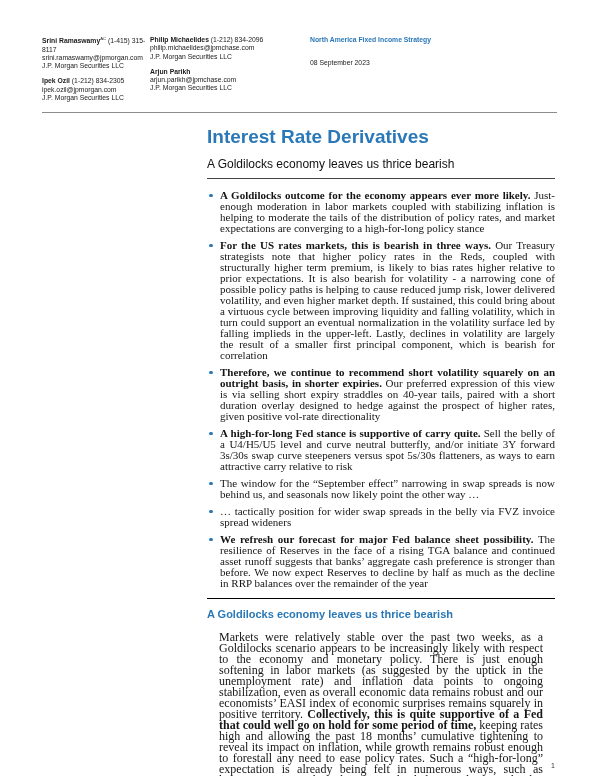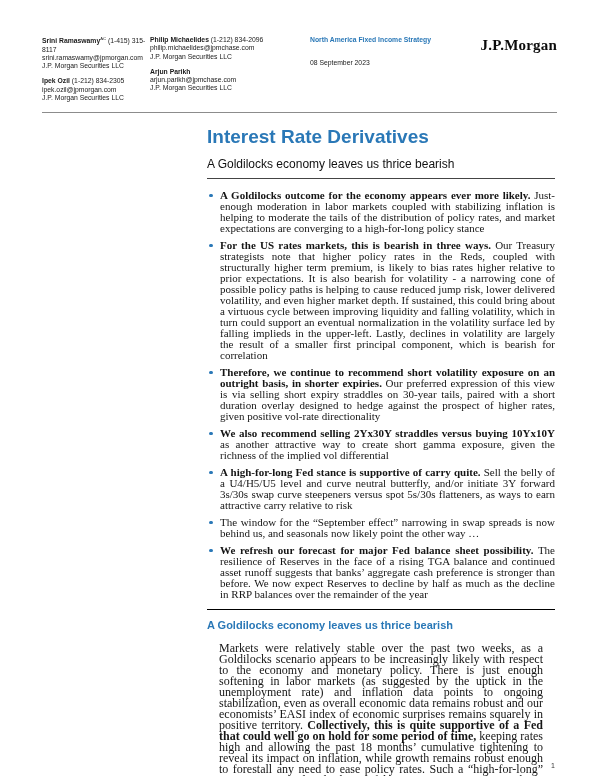--- a/index.html
+++ b/index.html
@@ -83,39 +83,36 @@
         <span class="email">arjun.parikh@jpmchase.com</span>
         <div>J.P. Morgan Securities LLC</div>
       </div>
     </div>
 
     <div class="col-pub">
       <div class="pub-name">North America Fixed Income Strategy</div>
       <div class="pub-date">08 September 2023</div>
     </div>
 
-    <div class="col-logo">
-      <span class="logo">J.P.Morgan</span>
-    </div>
   </header>
 
   <hr class="header-rule">
 
   <main class="content">
     <h1>Interest Rate Derivatives</h1>
     <h2>A Goldilocks economy leaves us thrice bearish</h2>
     <div class="subtitle-rule"></div>
 
     <ul class="bullets">
       <li><span class="b">A Goldilocks outcome for the economy appears ever more likely.</span><span> Just-enough moderation in labor markets coupled with stabilizing inflation is helping to moderate the tails of the distribution of policy rates, and market expectations are converging to a high-for-long policy stance</span></li>
       <li><span class="b">For the US rates markets, this is bearish in three ways.</span><span> Our Treasury strategists note that higher policy rates in the Reds, coupled with structurally higher term premium, is likely to bias rates higher relative to prior expectations. It is also bearish for volatility - a narrowing cone of possible policy paths is helping to cause reduced jump risk, lower delivered volatility, and even higher market depth. If sustained, this could bring about a virtuous cycle between improving liquidity and falling volatility, which in turn could support an eventual normalization in the volatility surface led by falling implieds in the upper-left. Lastly, declines in volatility are largely the result of a smaller first principal component, which is bearish for correlation</span></li>
-      <li><span class="b">Therefore, we continue to recommend short volatility exposure on an outright basis, in shorter expiries.</span><span> Our preferred expression of this view is via selling short expiry straddles on 30-year tails, paired with a short duration overlay designed to hedge against the prospect of higher rates, given positive vol-rate directionality</span></li>
-      <li><span class="b">We also recommend selling 2Yx30Y straddles versus buying 10Yx10Y</span><span> as another attractive way to create short gamma exposure, given the richness of the implied vol differential</span></li>
+      <li><span class="b">Therefore, we continue to recommend short volatility squarely on an outright basis, in shorter expiries.</span><span> Our preferred expression of this view is via selling short expiry straddles on 40-year tails, paired with a short duration overlay designed to hedge against the prospect of higher rates, given positive vol-rate directionality</span></li>
       <li><span class="b">A high-for-long Fed stance is supportive of carry quite.</span><span> Sell the belly of a U4/H5/U5 level and curve neutral butterfly, and/or initiate 3Y forward 3s/30s swap curve steepeners versus spot 5s/30s flatteners, as ways to earn attractive carry relative to risk</span></li>
       <li><span class="b"></span><span>The window for the “September effect” narrowing in swap spreads is now behind us, and seasonals now likely point the other way …</span></li>
+      <li><span class="b"></span><span>… tactically position for wider swap spreads in the belly via FVZ invoice spread wideners</span></li>
       <li><span class="b">We refresh our forecast for major Fed balance sheet possibility.</span><span> The resilience of Reserves in the face of a rising TGA balance and continued asset runoff suggests that banks’ aggregate cash preference is stronger than before. We now expect Reserves to decline by half as much as the decline in RRP balances over the remainder of the year</span></li>
     </ul>
 
     <div class="section-rule"></div>
     <h3>A Goldilocks economy leaves us thrice bearish</h3>
 
     <p class="body"><span>Markets were relatively stable over the past two weeks, as a Goldilocks scenario appears to be increasingly likely with respect to the economy and monetary policy. There is just enough softening in labor markets (as suggested by the uptick in the unemployment rate) and inflation data points to ongoing stabilization, even as overall economic data remains robust and our economists’ EASI index of economic surprises remains squarely in positive territory. </span><span class="b">Collectively, this is quite supportive of a Fed that could well go on hold for some period of time,</span><span> keeping rates high and allowing the past 18 months’ cumulative tightening to reveal its impact on inflation, while growth remains robust enough to forestall any need to ease policy rates. Such a “high-for-long” expectation is already being felt in numerous ways, such as keeping rates rangebound. But it is also helping to lessen tail risks, which (as we have noted often in recent months) were previously quite elevated given the possibility of signifi-</span></p>
   </main>
 
   <div class="page-number">1</div>

